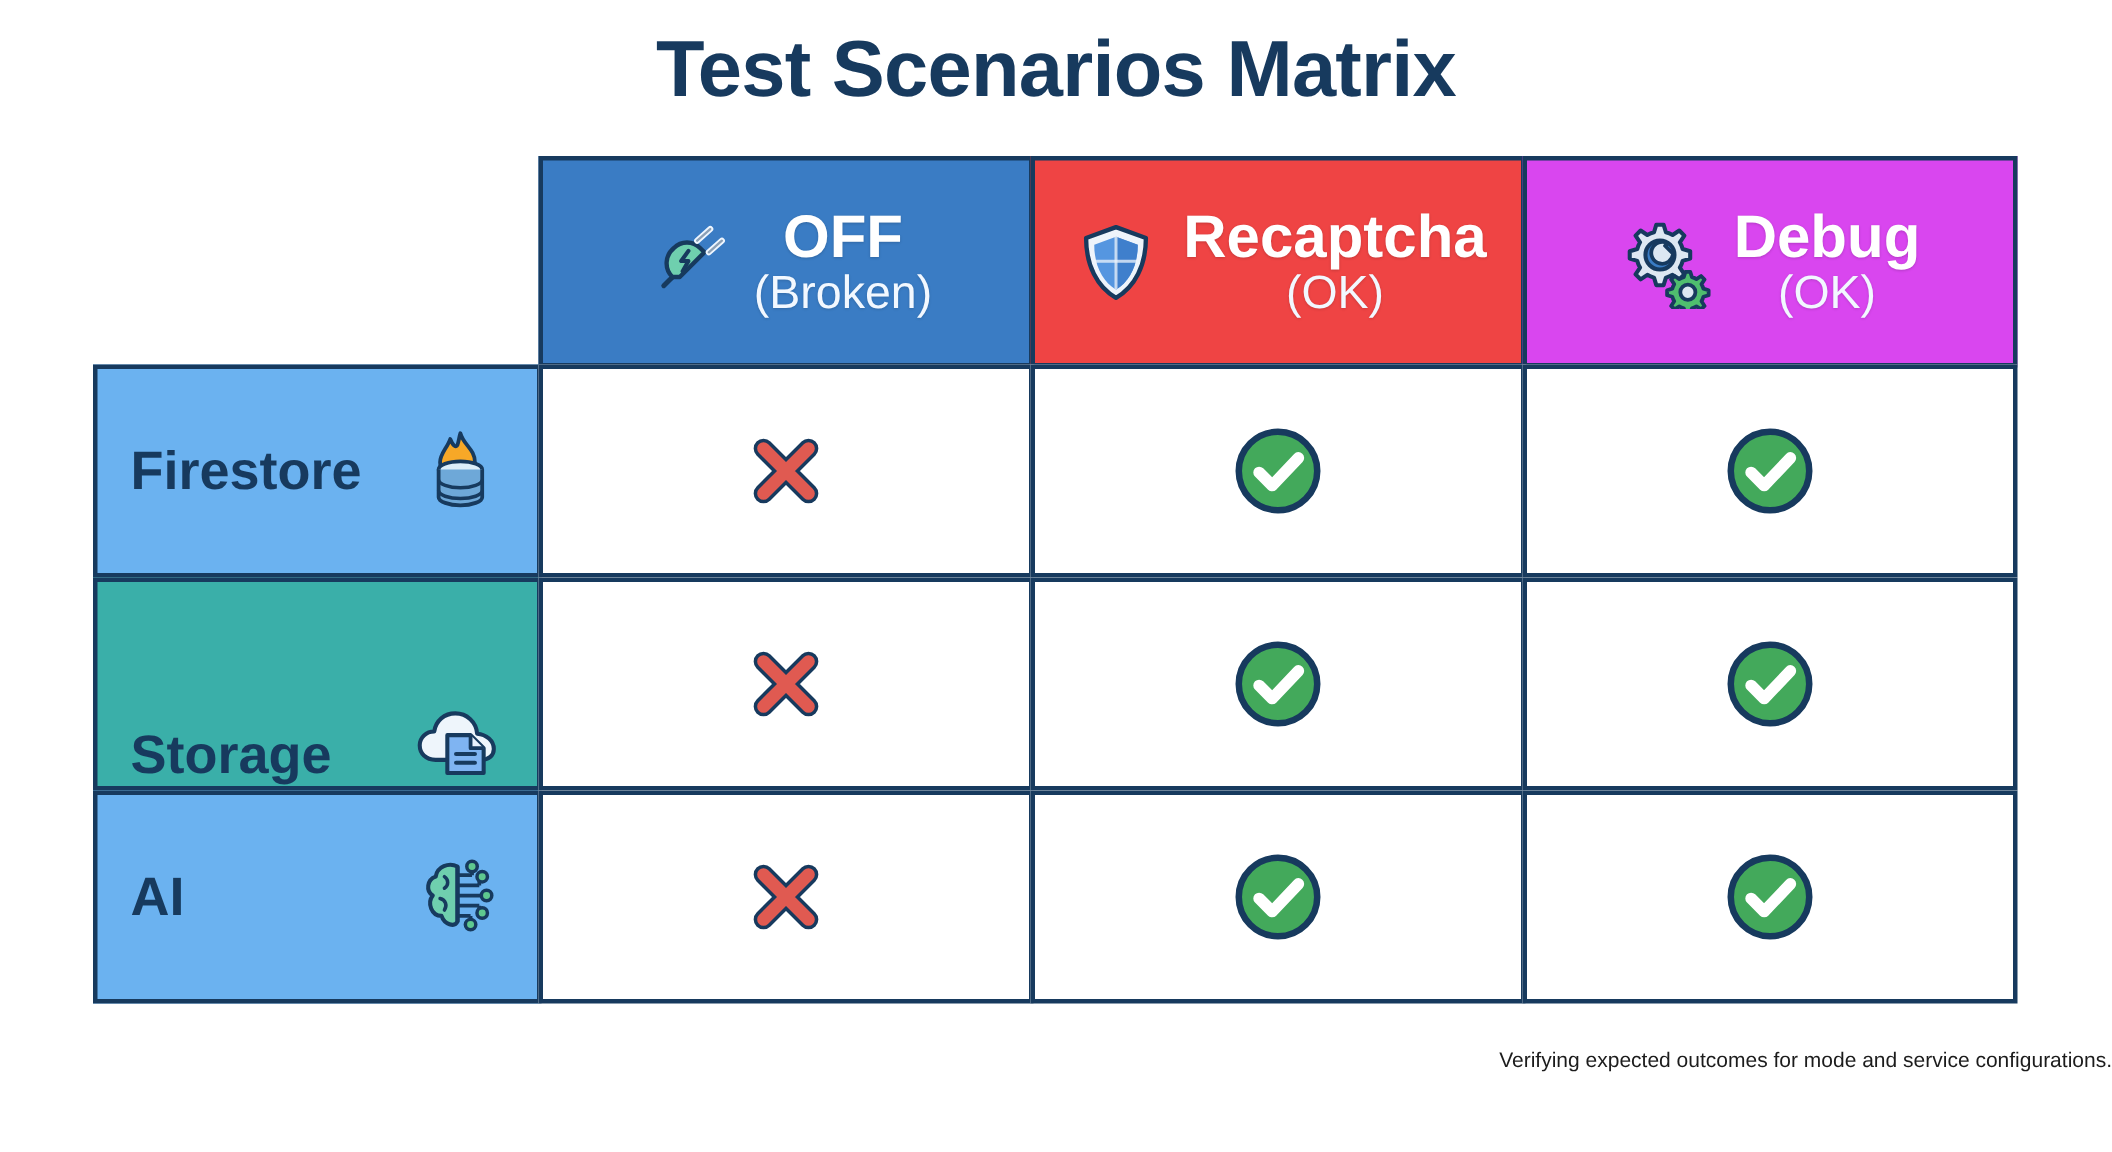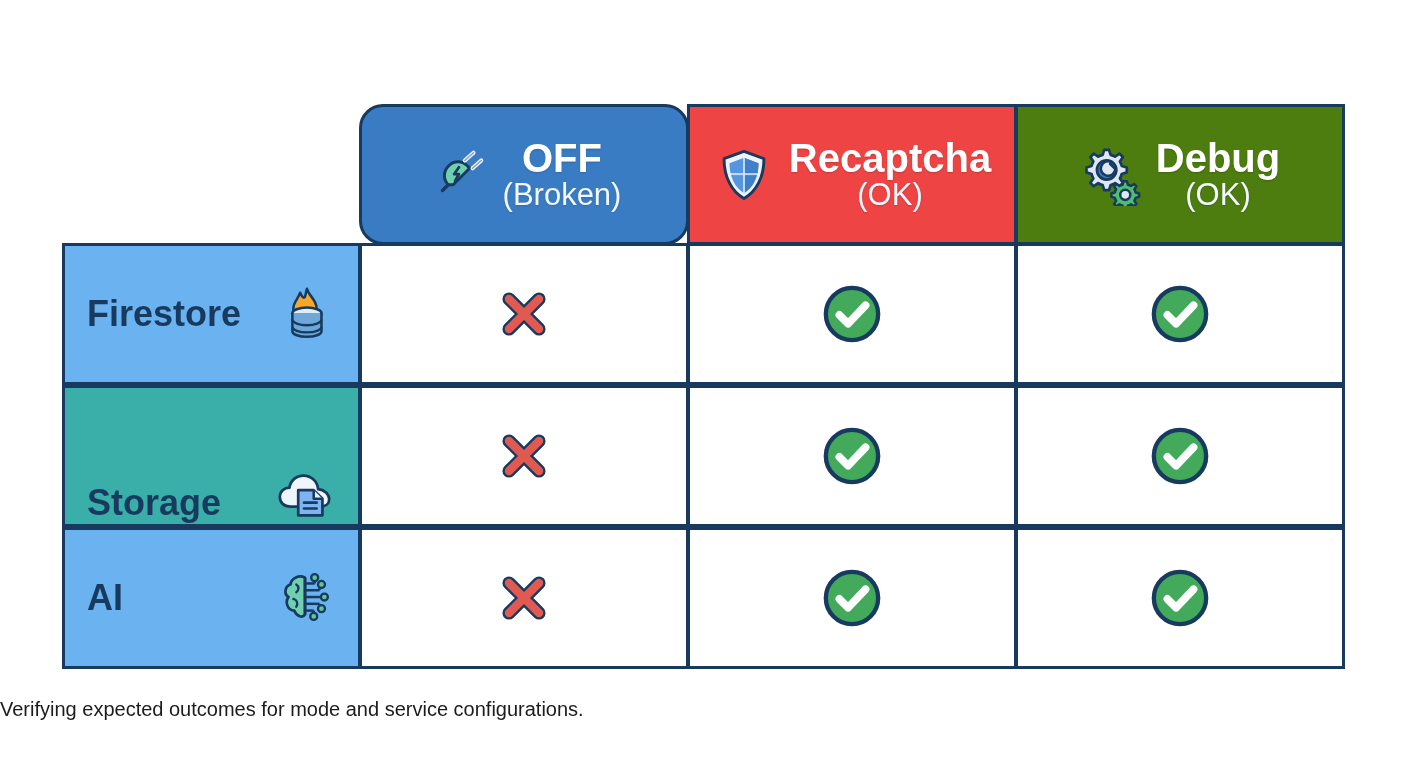--- a/index.html
+++ b/index.html
@@ -149,30 +149,31 @@
     align-items: center;
     justify-content: center;
   }
 
   
   .caption {
     position: absolute;
     top: 698px;
     left: 0;
     width: 1408px;
-    text-align: left;
-    font-size: 20px;
+    text-align: right;
+    font-size: 14px;
     color: #1c1c1c;
   }
 </style>
 </head>
 <body>
 
 <div class="page">
 
+  <div class="title">Test Scenarios Matrix</div>
 
   <div class="matrix">
 
     <div class="rowhead-col">
 
       <div class="rowhead r0" style="background:#6BB2F0;">
         <span class="rowhead-label">Firestore</span>
         <span class="rowhead-icon">
           <svg viewBox="0 0 64 64" width="62" height="62">
             <path d="M34 6 C36 14 44 17 44 26 C44 33 39 38 32 38 C25 38 20 33 20 26 C20 20 25 16 27 10 C29 15 31 16 32 14 C33 11 33 9 34 6 Z" fill="#F7A827" stroke="#173A5E" stroke-width="2.6" stroke-linejoin="round"></path>
@@ -220,21 +221,21 @@
             <circle cx="49" cy="43" r="3.6" fill="#5FC98F" stroke="#173A5E" stroke-width="2.4"></circle>
             <circle cx="41" cy="51" r="3.6" fill="#5FC98F" stroke="#173A5E" stroke-width="2.4"></circle>
           </svg>
         </span>
       </div>
 
     </div>
 
     <div class="grid">
 
-      <div class="gcell rh c0 colhead" style="background:#3A7CC4;border-radius:24px;">
+      <div class="gcell rh c0 colhead" style="background:#3A7CC4;">
         <span class="colhead-icon">
           <svg viewBox="0 0 64 64" width="62" height="62">
             <path d="M16 48 L25 39" stroke="#173A5E" stroke-width="3.4" stroke-linecap="round"></path>
             <path d="M22 42 C16 36 17 27 23 22 C28 17 36 17 41 22 L44 25 L27 42 Z" fill="#6FCFAE" stroke="#173A5E" stroke-width="3" stroke-linejoin="round"></path>
             <path d="M33 24 L28 31 L33 31 L29 38" fill="none" stroke="#173A5E" stroke-width="2.8" stroke-linecap="round" stroke-linejoin="round"></path>
             <line x1="39" y1="17" x2="48" y2="9" stroke="#eef6ff" stroke-width="4.2" stroke-linecap="round"></line>
             <line x1="47" y1="25" x2="56" y2="17" stroke="#eef6ff" stroke-width="4.2" stroke-linecap="round"></line>
             <line x1="39" y1="17" x2="48" y2="9" stroke="#173A5E" stroke-width="1.6" stroke-linecap="round" opacity="0.45"></line>
             <line x1="47" y1="25" x2="56" y2="17" stroke="#173A5E" stroke-width="1.6" stroke-linecap="round" opacity="0.45"></line>
           </svg>
@@ -254,21 +255,21 @@
             <line x1="32" y1="13" x2="32" y2="52" stroke="#EEF4FB" stroke-width="2.2" opacity="0.75"></line>
             <line x1="16" y1="31" x2="48" y2="31" stroke="#EEF4FB" stroke-width="2.2" opacity="0.75"></line>
           </svg>
         </span>
         <span class="colhead-text">
           <span class="colhead-main">Recaptcha</span>
           <span class="colhead-sub">(OK)</span>
         </span>
       </div>
 
-      <div class="gcell rh c2 colhead" style="background:#4d7c0f;">
+      <div class="gcell rh c2 colhead" style="background:#d946ef;">
         <span class="colhead-icon">
           <svg viewBox="0 0 64 64" width="62" height="62">
             <path d="M25 6 l5 0 1.6 5.2 a17 17 0 0 1 4.6 1.9 L40.8 10 l3.5 3.5 -3.1 4.6 a17 17 0 0 1 1.9 4.6 L48.3 24.3 l0 5 -5.2 1.6 a17 17 0 0 1 -1.9 4.6 l3.1 4.6 -3.5 3.5 -4.6 -3.1 a17 17 0 0 1 -4.6 1.9 L30 47.6 l-5 0 -1.6 -5.2 a17 17 0 0 1 -4.6 -1.9 l-4.6 3.1 -3.5 -3.5 3.1 -4.6 a17 17 0 0 1 -1.9 -4.6 L6.7 29.3 l0 -5 5.2 -1.6 a17 17 0 0 1 1.9 -4.6 L10.7 13.5 l3.5 -3.5 4.6 3.1 a17 17 0 0 1 4.6 -1.9 Z" fill="#DDE8F2" stroke="#173A5E" stroke-width="2.8" stroke-linejoin="round"></path>
             <circle cx="27.5" cy="26.8" r="10" fill="#3A7CC4" stroke="#173A5E" stroke-width="2.8"></circle>
             <path d="M33 19 a7.5 7.5 0 1 0 3.5 7 L31 20.5 Z" fill="#DDE8F2" stroke="#173A5E" stroke-width="2.6" stroke-linejoin="round"></path>
             <path d="M45 38.5 l3.4 0 1.1 3.6 a11.6 11.6 0 0 1 3.1 1.3 l3.2 -2.1 2.4 2.4 -2.1 3.2 a11.6 11.6 0 0 1 1.3 3.1 l3.6 1.1 0 3.4 -3.6 1.1 a11.6 11.6 0 0 1 -1.3 3.1 l2.1 3.2 -2.4 2.4 -3.2 -2.1 a11.6 11.6 0 0 1 -3.1 1.3 l-1.1 3.6 -3.4 0 -1.1 -3.6 a11.6 11.6 0 0 1 -3.1 -1.3 l-3.2 2.1 -2.4 -2.4 2.1 -3.2 a11.6 11.6 0 0 1 -1.3 -3.1 l-3.6 -1.1 0 -3.4 3.6 -1.1 a11.6 11.6 0 0 1 1.3 -3.1 l-2.1 -3.2 2.4 -2.4 3.2 2.1 a11.6 11.6 0 0 1 3.1 -1.3 Z" fill="#4FBE6E" stroke="#173A5E" stroke-width="2.6" stroke-linejoin="round"></path>
             <circle cx="46.7" cy="52.5" r="5.2" fill="#DDE8F2" stroke="#173A5E" stroke-width="2.6"></circle>
           </svg>
         </span>
         <span class="colhead-text">

